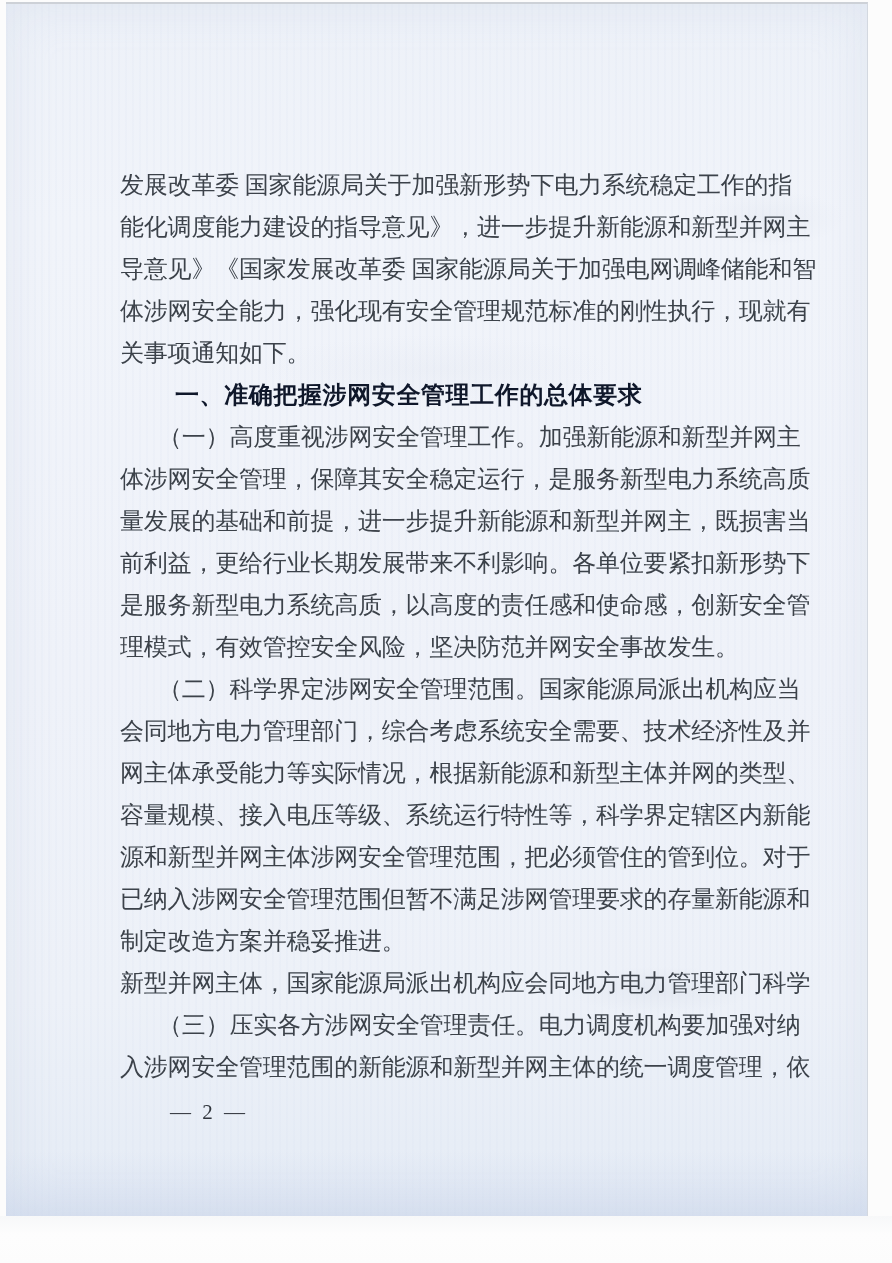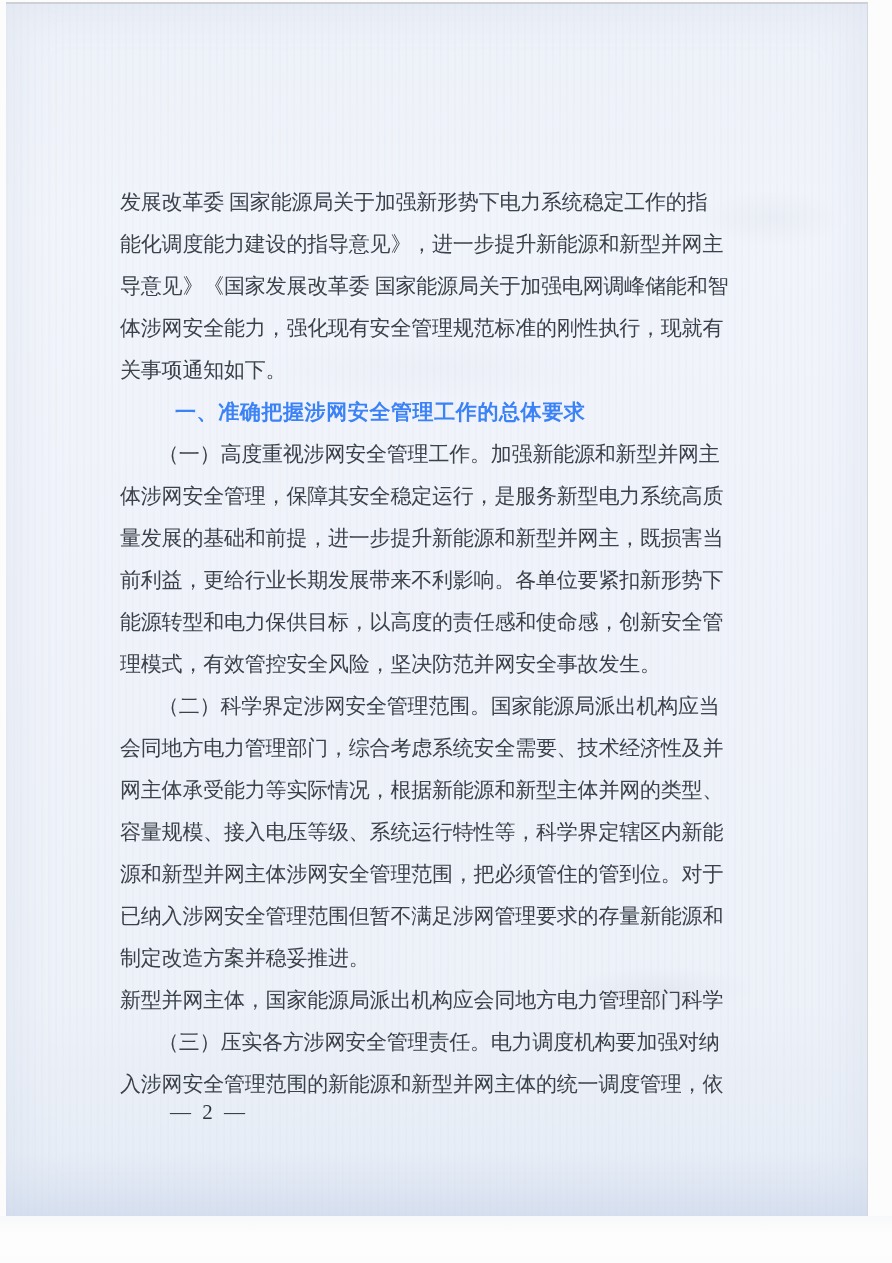--- a/index.html
+++ b/index.html
@@ -79,38 +79,38 @@
     left: 0;
     top: 1216px;
     width: 892px;
     height: 47px;
     background: linear-gradient(180deg, #f7f8f9 0%, #fdfdfd 40%, #fcfcfc 100%);
   }
   
   .textblock {
     position: absolute;
     left: 120px;
-    top: 181px;
+    top: 164px;
     width: 662px;
-    font-size: 21px;
+    font-size: 24px;
     line-height: 42px;
     color: #3c424a;
     letter-spacing: -0.2px;
   }
   .line {
     height: 42px;
     white-space: nowrap;
   }
   .line.indent {
     text-indent: 38px;
   }
   .line.heading {
     font-family: Liberation Serif, serif;
     font-weight: 700;
-    color: #3b82f6;
+    color: #0f172a;
     text-indent: 55px;
     letter-spacing: 0.6px;
   }
   .page-number {
     position: absolute;
     left: 170px;
     top: 1100px;
     font-size: 21px;
     letter-spacing: 3px;
     color: #30353c;
@@ -135,21 +135,21 @@
   <div class="line">导意见》《国家发展改革委 国家能源局关于加强电网调峰储能和智</div>
   <div class="line">体涉网安全能力，强化现有安全管理规范标准的刚性执行，现就有</div>
   <div class="line">关事项通知如下。</div>
 
   <div class="line heading">一、准确把握涉网安全管理工作的总体要求</div>
 
   <div class="line indent">（一）高度重视涉网安全管理工作。加强新能源和新型并网主</div>
   <div class="line">体涉网安全管理，保障其安全稳定运行，是服务新型电力系统高质</div>
   <div class="line">量发展的基础和前提，进一步提升新能源和新型并网主，既损害当</div>
   <div class="line">前利益，更给行业长期发展带来不利影响。各单位要紧扣新形势下</div>
-  <div class="line">能源转型和电力保供目标，以高度的责任感和使命感，创新安全管</div>
+  <div class="line">是服务新型电力系统高质，以高度的责任感和使命感，创新安全管</div>
   <div class="line">理模式，有效管控安全风险，坚决防范并网安全事故发生。</div>
 
   <div class="line indent">（二）科学界定涉网安全管理范围。国家能源局派出机构应当</div>
   <div class="line">会同地方电力管理部门，综合考虑系统安全需要、技术经济性及并</div>
   <div class="line">网主体承受能力等实际情况，根据新能源和新型主体并网的类型、</div>
   <div class="line">容量规模、接入电压等级、系统运行特性等，科学界定辖区内新能</div>
   <div class="line">源和新型并网主体涉网安全管理范围，把必须管住的管到位。对于</div>
   <div class="line">已纳入涉网安全管理范围但暂不满足涉网管理要求的存量新能源和</div>
   <div class="line">制定改造方案并稳妥推进。</div>
   <div class="line">新型并网主体，国家能源局派出机构应会同地方电力管理部门科学</div>

